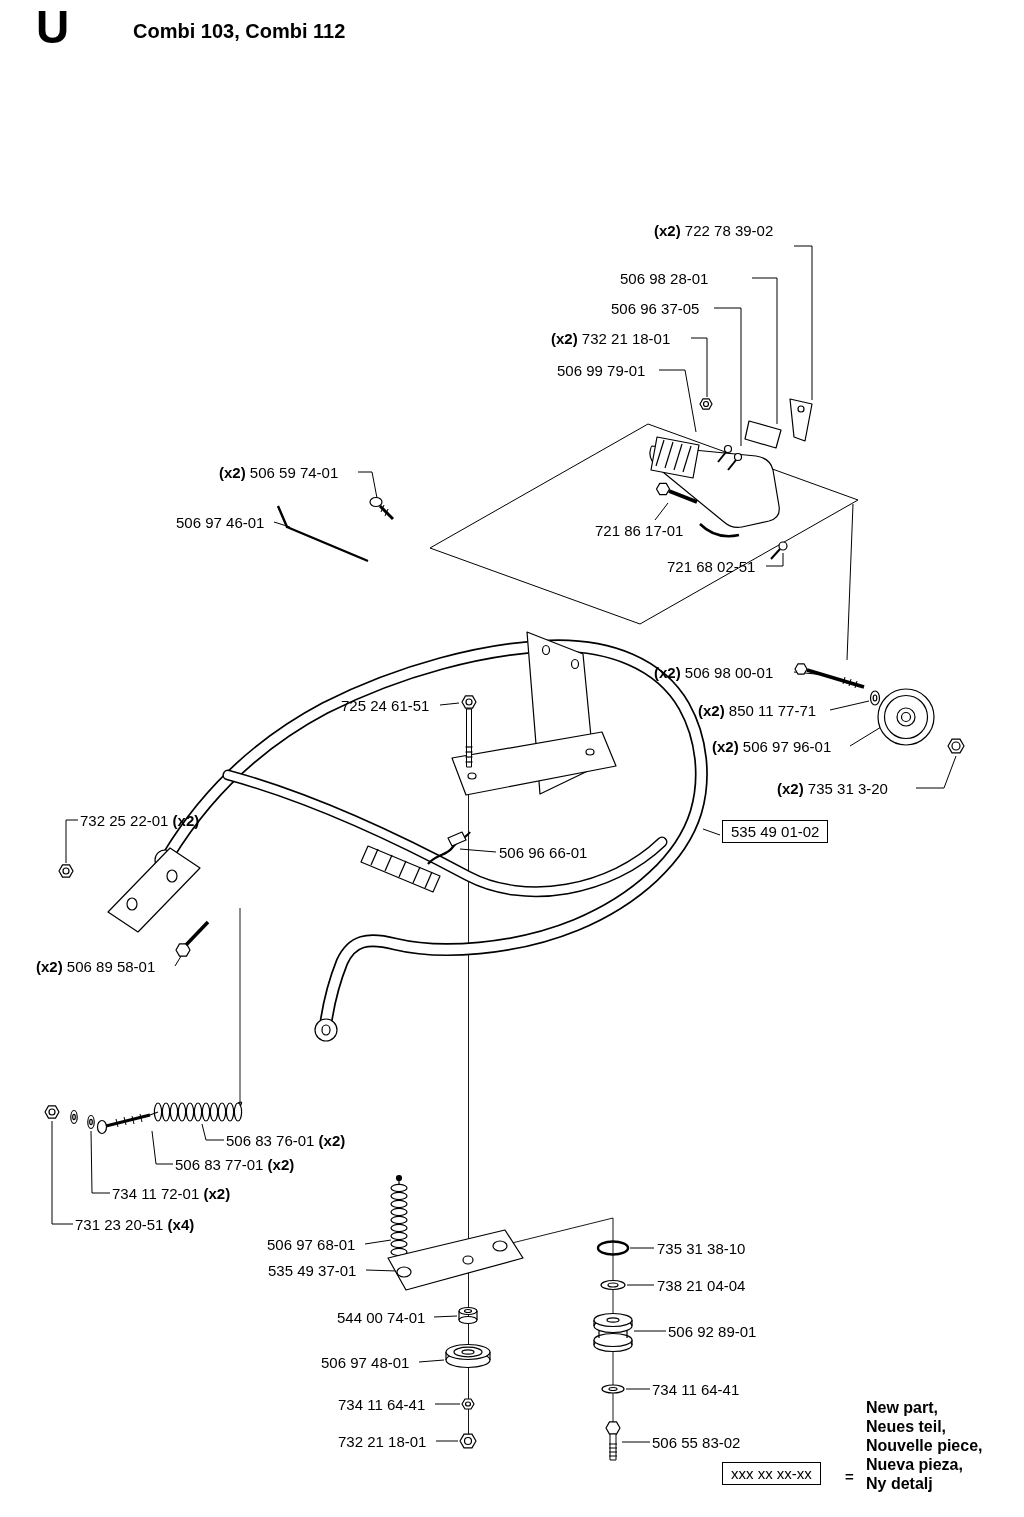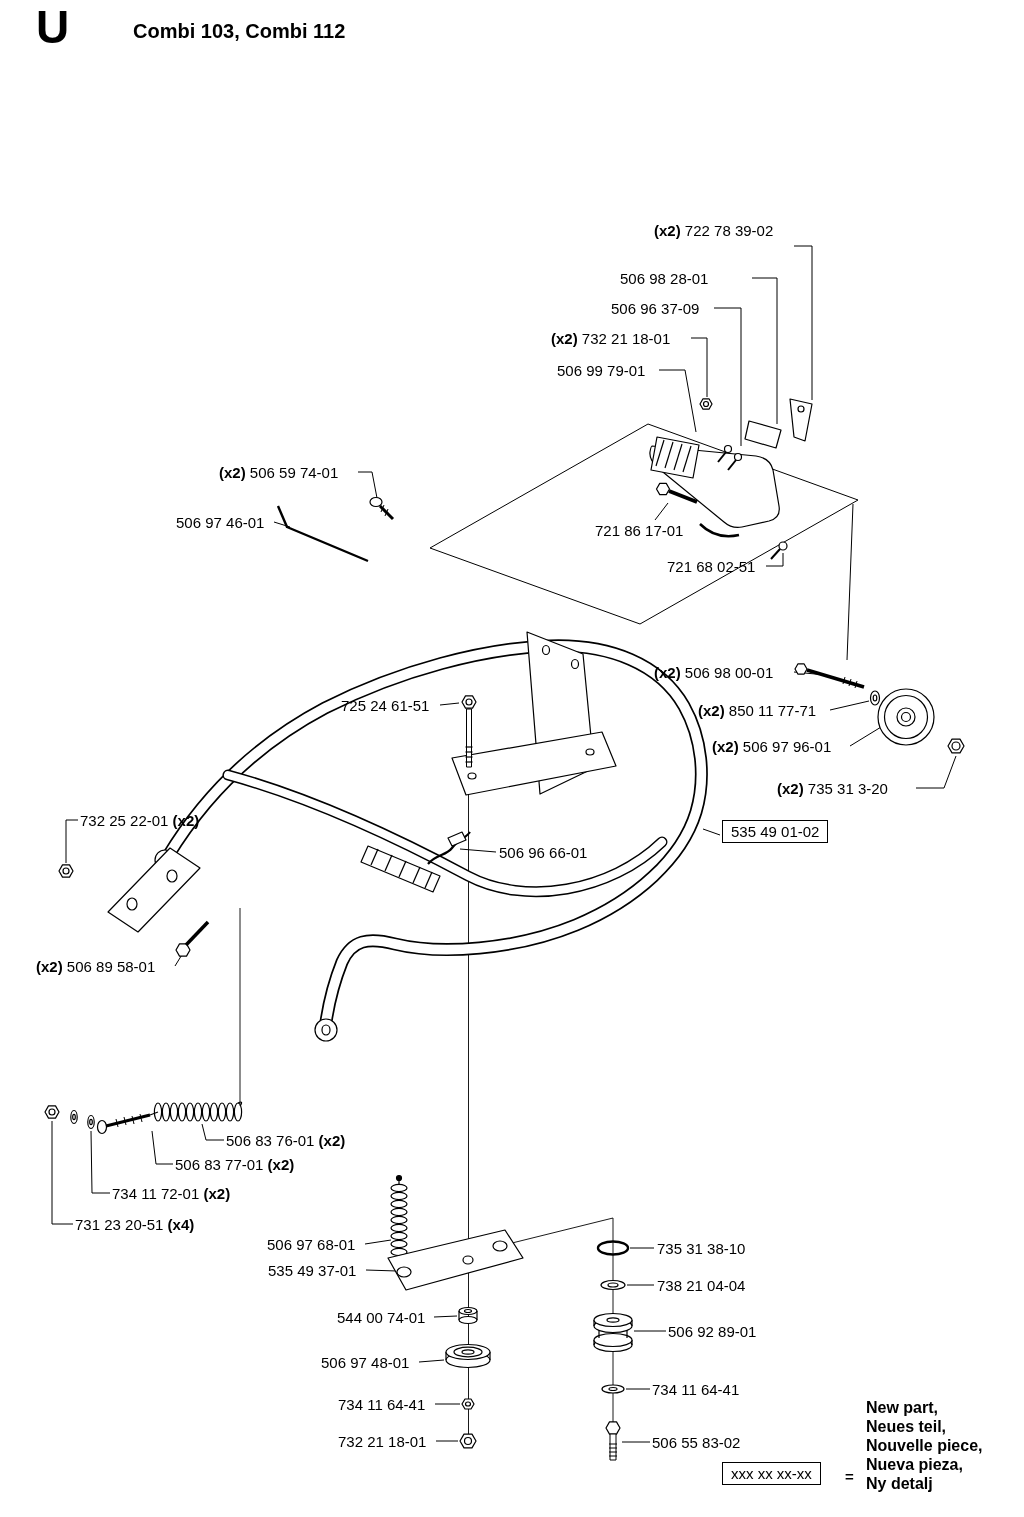--- a/index.html
+++ b/index.html
@@ -316,21 +316,21 @@
       </g>
 
     </g>
   </svg>
 
   <div class="seclet">U</div>
   <div class="ptitle">Combi 103, Combi 112</div>
 
   <div class="lbl" style="left:654px;top:222px"><span class="qty">(x2) </span><span>722 78 39-02</span></div>
   <div class="lbl" style="left:620px;top:270px"><span>506 98 28-01</span></div>
-  <div class="lbl" style="left:611px;top:300px"><span>506 96 37-09</span></div>
+  <div class="lbl" style="left:611px;top:300px"><span>506 96 37-05</span></div>
   <div class="lbl" style="left:551px;top:330px"><span class="qty">(x2) </span><span>732 21 18-01</span></div>
   <div class="lbl" style="left:557px;top:362px"><span>506 99 79-01</span></div>
   <div class="lbl" style="left:219px;top:464px"><span class="qty">(x2) </span><span>506 59 74-01</span></div>
   <div class="lbl" style="left:176px;top:514px"><span>506 97 46-01</span></div>
   <div class="lbl" style="left:595px;top:522px"><span>721 86 17-01</span></div>
   <div class="lbl" style="left:667px;top:558px"><span>721 68 02-51</span></div>
   <div class="lbl" style="left:654px;top:664px"><span class="qty">(x2) </span><span>506 98 00-01</span></div>
   <div class="lbl" style="left:698px;top:702px"><span class="qty">(x2) </span><span>850 11 77-71</span></div>
   <div class="lbl" style="left:712px;top:738px"><span class="qty">(x2) </span><span>506 97 96-01</span></div>
   <div class="lbl" style="left:777px;top:780px"><span class="qty">(x2) </span><span>735 31 3-20</span></div>

